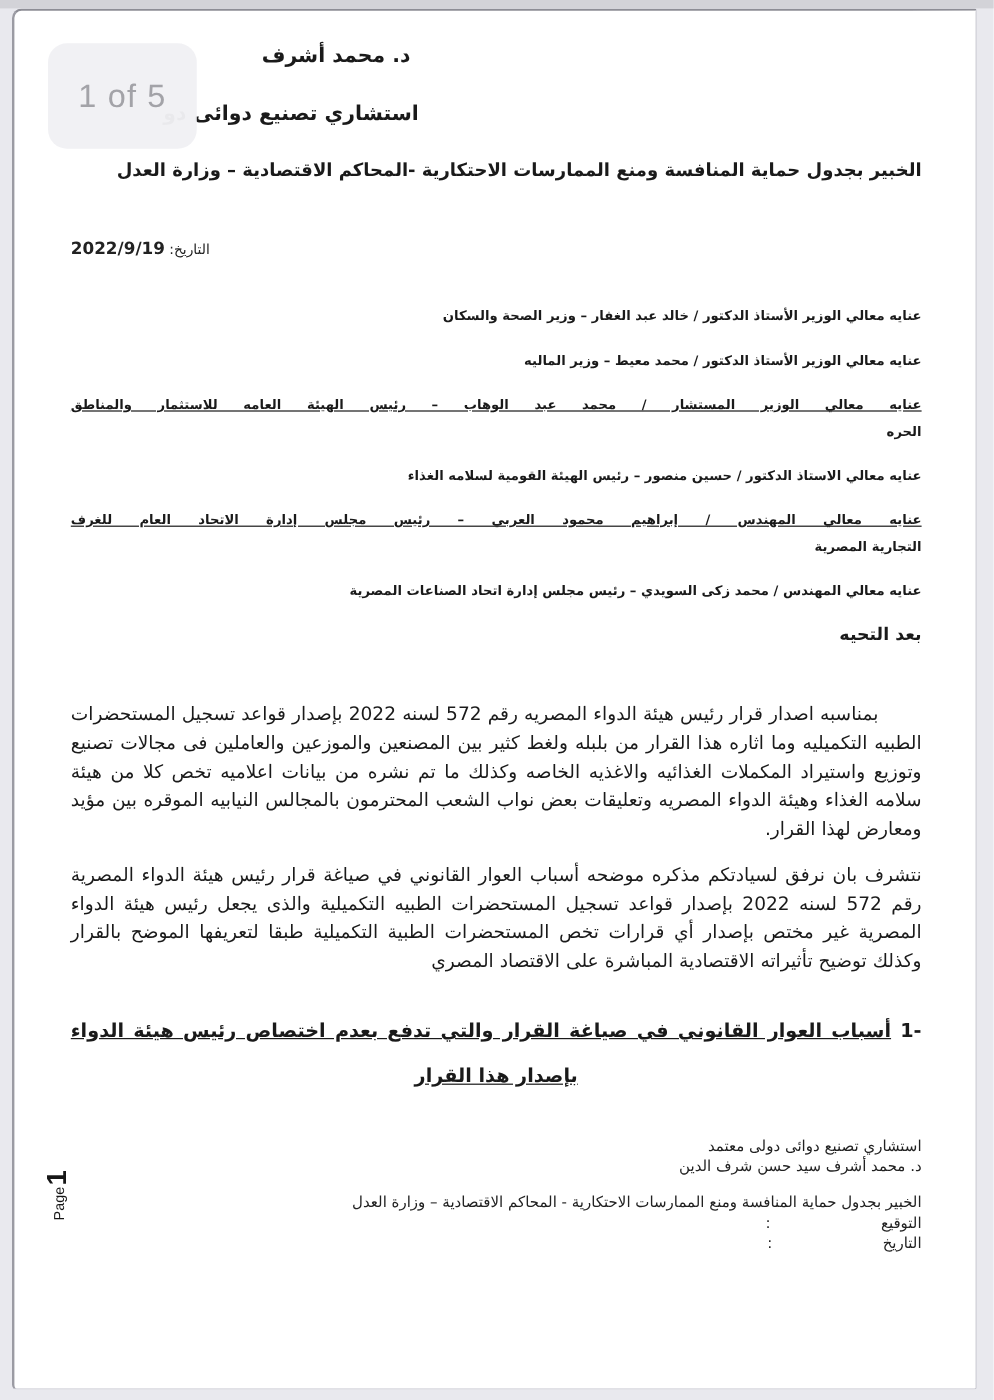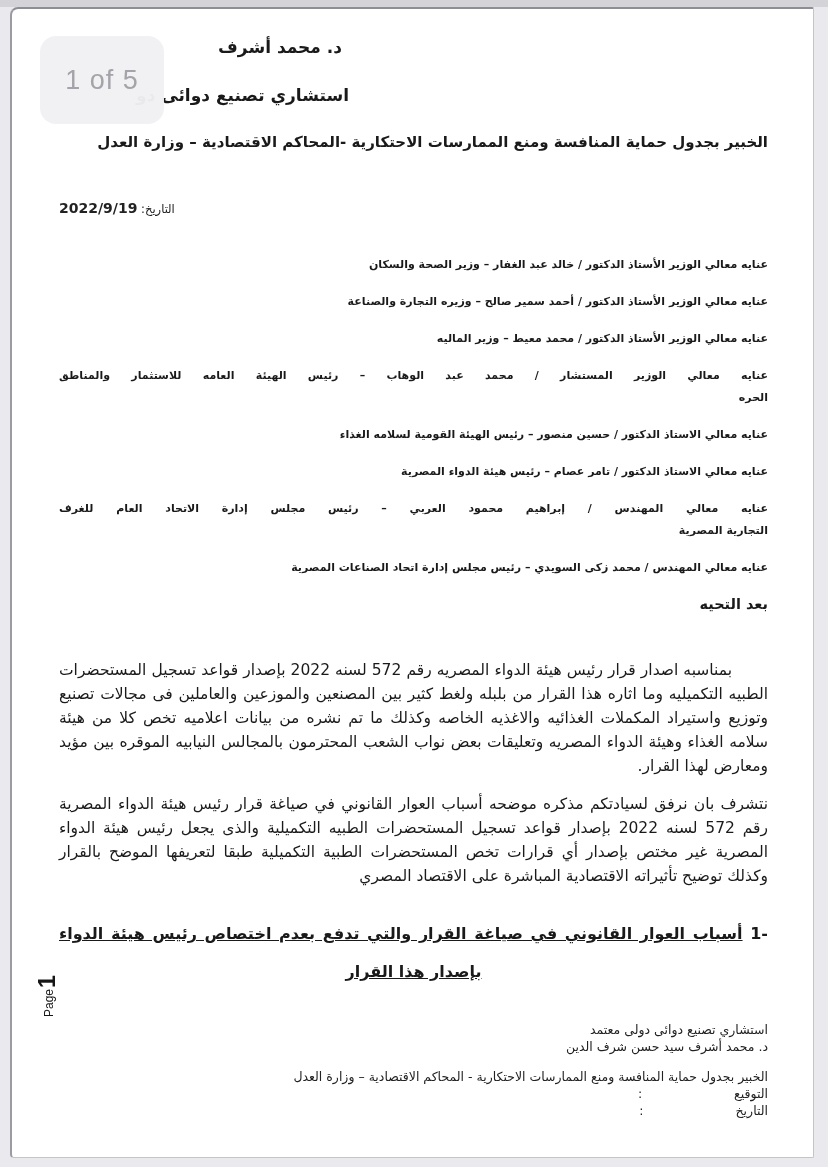--- a/index.html
+++ b/index.html
@@ -32,21 +32,21 @@
   .lh-line2{position:absolute;top:76px;right:464px;font-weight:bold;font-size:17px;white-space:nowrap;direction:rtl;z-index:2;}
   .content{
     position:absolute;top:0;left:0;right:0;bottom:0;
     padding:122px 45px 0 47px;direction:rtl;border-radius:21px;
   }
   .expert-title{font-weight:bold;font-size:15px;white-space:nowrap;text-align:right;line-height:22px;}
   .date-line{margin-top:46px;text-align:left;font-size:11.5px;line-height:18px;color:#222;}
   .date-line .date-value{font-weight:bold;font-size:14px;}
   .recipients{margin-top:36px;font-weight:bold;font-size:11px;line-height:22px;}
   .recipient{margin-bottom:15px;text-align:right;}
-  .recipient .r1{text-align:justify;text-align-last:justify;}
+  .recipient .r1{text-align:justify;text-align-last:justify;text-decoration:underline;}
   .recipient .r2{text-align:right;}
   .greeting{font-weight:bold;font-size:14.5px;line-height:20px;text-align:right;}
   .para{margin:0;font-size:15.5px;line-height:24px;text-align:justify;}
   .para.p1{margin-top:44px;text-indent:36px;}
   .para.p2{margin-top:14px;}
   .heading{margin-top:33px;font-weight:bold;font-size:16px;}
   .heading .h-l1{text-align:justify;text-align-last:justify;line-height:26px;}
   .heading .h-l1 .h-num{text-decoration:none;display:inline-block;direction:ltr;}
   .heading .h-l1 .h-text{text-decoration:underline;}
   .heading .h-l2{margin-top:12px;text-align:center;line-height:26px;}
@@ -87,28 +87,26 @@
 
     <div class="expert-title">الخبير بجدول حماية المنافسة ومنع الممارسات الاحتكارية -المحاكم الاقتصادية – وزارة العدل</div>
 
     <div class="date-line">
       <span class="date-label">التاريخ:</span>
       <span class="date-value">2022/9/19</span>
     </div>
 
     <div class="recipients">
       <div class="recipient">عنايه معالي الوزير الأستاذ الدكتور / خالد عبد الغفار – وزير الصحة والسكان</div>
-      <div class="recipient">عنايه معالي الوزير الأستاذ الدكتور / أحمد سمير صالح – وزيره التجارة والصناعة</div>
       <div class="recipient">عنايه معالي الوزير الأستاذ الدكتور / محمد معيط – وزير الماليه</div>
       <div class="recipient">
         <div class="r1">عنايه معالي الوزير المستشار / محمد عبد الوهاب – رئيس الهيئة العامه للاستثمار والمناطق</div>
         <div class="r2">الحره</div>
       </div>
       <div class="recipient">عنايه معالي الاستاذ الدكتور / حسين منصور – رئيس الهيئة القومية لسلامه الغذاء</div>
-      <div class="recipient">عنايه معالي الاستاذ الدكتور / تامر عصام – رئيس هيئة الدواء المصرية</div>
       <div class="recipient">
         <div class="r1">عنايه معالي المهندس / إبراهيم محمود العربي – رئيس مجلس إدارة الاتحاد العام للغرف</div>
         <div class="r2">التجارية المصرية</div>
       </div>
       <div class="recipient">عنايه معالي المهندس / محمد زكى السويدي – رئيس مجلس إدارة اتحاد الصناعات المصرية</div>
     </div>
 
     <div class="greeting">بعد التحيه</div>
 
     <p class="para p1">بمناسبه اصدار قرار رئيس هيئة الدواء المصريه رقم 572 لسنه 2022 بإصدار قواعد تسجيل المستحضرات الطبيه التكميليه وما اثاره هذا القرار من بلبله ولغط كثير بين المصنعين والموزعين والعاملين فى مجالات تصنيع وتوزيع واستيراد المكملات الغذائيه والاغذيه الخاصه وكذلك ما تم نشره من بيانات اعلاميه تخص كلا من هيئة سلامه الغذاء وهيئة الدواء المصريه وتعليقات بعض نواب الشعب المحترمون بالمجالس النيابيه الموقره بين مؤيد ومعارض لهذا القرار.</p>

